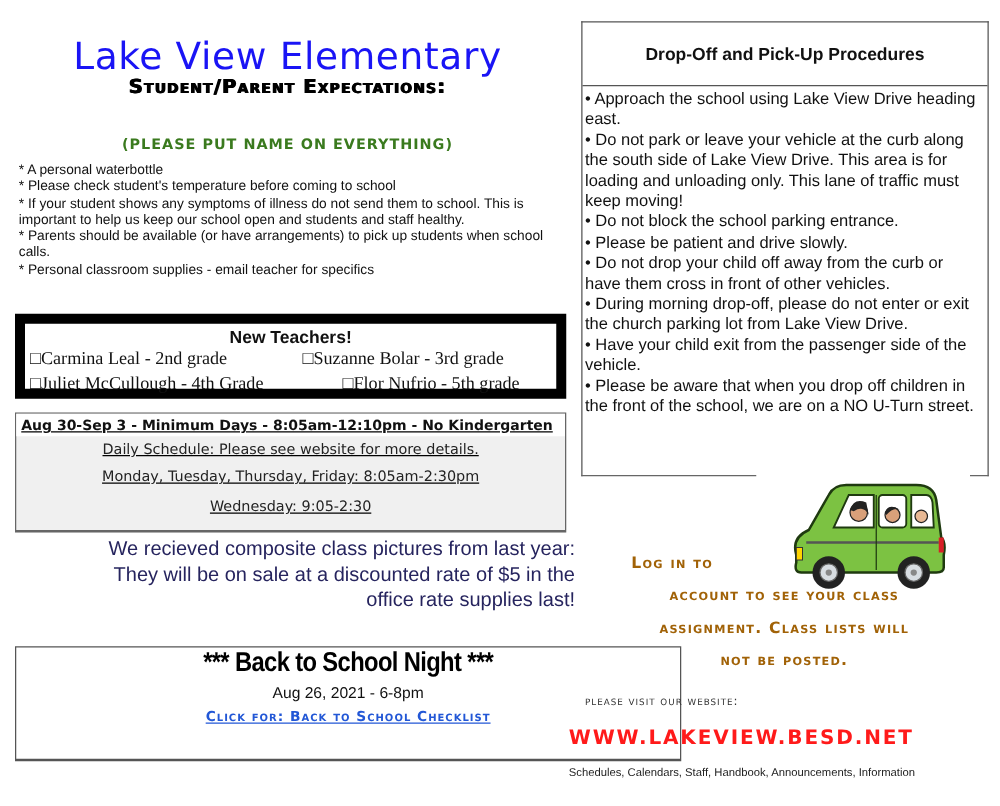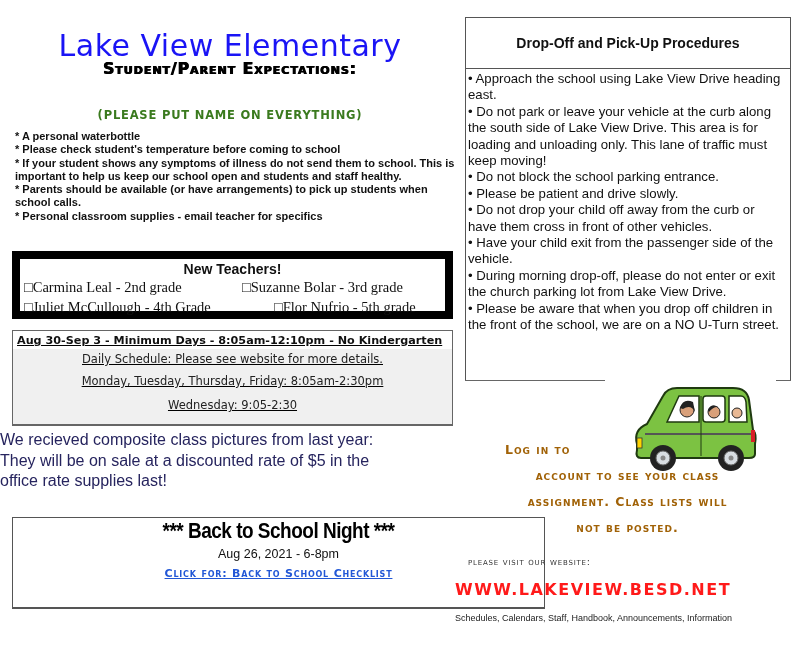--- a/index.html
+++ b/index.html
@@ -19,21 +19,21 @@
   }
   .name-note {
     position: absolute; left: 0; top: 108px; width: 460px; text-align: center;
     font-family: "DejaVu Sans", sans-serif; font-weight: bold; font-size: 11.5px;
     color: #3a7a1e; letter-spacing: 0.8px;
   }
   .expect-list {
     position: absolute; left: 15px; top: 130px; width: 440px;
     font-size: 11px; line-height: 13.3px; color: #111;
   }
-  .expect-list div { white-space: normal; font-weight: bold; }
+  .expect-list div { white-space: normal; }
 
   .teachers-box {
     position: absolute; left: 12px; top: 251px; width: 441px; height: 68px;
     border: 8px solid #000000; background: #fff;
   }
   .teachers-title {
     text-align: center; font-weight: bold; font-size: 14px; margin-top: 2px; color: #111;
   }
   .teachers-row {
     font-family: "Liberation Serif", serif; font-size: 14.5px; color: #111;
@@ -50,21 +50,21 @@
     background: #fff; font-weight: bold; font-size: 11.2px; padding: 3px 0 2px 4px; color: #111;
     font-family: "DejaVu Sans", sans-serif;
   }
   .schedule-line {
     text-align: center; font-family: "DejaVu Sans", sans-serif; font-size: 11.5px; color: #222;
     line-height: 24px;
   }
   .schedule-line.first { line-height: 20px; }
 
   .pictures-note {
-    position: absolute; left: 0; top: 430px; width: 460px; text-align: left;
+    position: absolute; left: 0; top: 430px; width: 460px; text-align: right;
     font-size: 16px; line-height: 20.5px; color: #26245e;
   }
 
   .bts-box {
     position: absolute; left: 12px; top: 517px; width: 533px; height: 92px;
     border: 1px solid #555; border-bottom: 2px solid #555; background: #fff;
   }
   .bts-title {
     text-align: center; font-family: "Liberation Sans", sans-serif; font-weight: bold;
     font-size: 19px; margin-top: 2px; letter-spacing: -0.5px; transform: scaleY(1.15);
@@ -166,22 +166,22 @@
 </div>
 
 <div class="proc-box">
   <div class="proc-title">Drop-Off and Pick-Up Procedures</div>
   <div class="proc-list">
     <div>• Approach the school using Lake View Drive heading east.</div>
     <div>• Do not park or leave your vehicle at the curb along the south side of Lake View Drive. This area is for loading and unloading only. This lane of traffic must keep moving!</div>
     <div>• Do not block the school parking entrance.</div>
     <div>• Please be patient and drive slowly.</div>
     <div>• Do not drop your child off away from the curb or have them cross in front of other vehicles.</div>
+    <div>• During morning drop-off, please do not enter or exit the church parking lot from Lake View Drive.</div>
     <div>• Have your child exit from the passenger side of the vehicle.</div>
-    <div>• During morning drop-off, please do not enter or exit the church parking lot from Lake View Drive.</div>
     <div>• Please be aware that when you drop off children in the front of the school, we are on a NO U-Turn street.</div>
   </div>
   <span class="br-seg"></span>
 </div>
 
 <div class="van">
   <svg width="150" height="95" viewBox="0 0 150 95">
 
     <path d="M12 62 Q8 48 22 42 L38 14 Q42 6 52 6 L108 6 Q122 6 124 18 L128 48 Q132 52 130 62 L130 72 Q130 76 124 76 L16 76 Q10 76 12 68 Z" fill="#7cc242" stroke="#1f3a10" stroke-width="2"></path>
 

